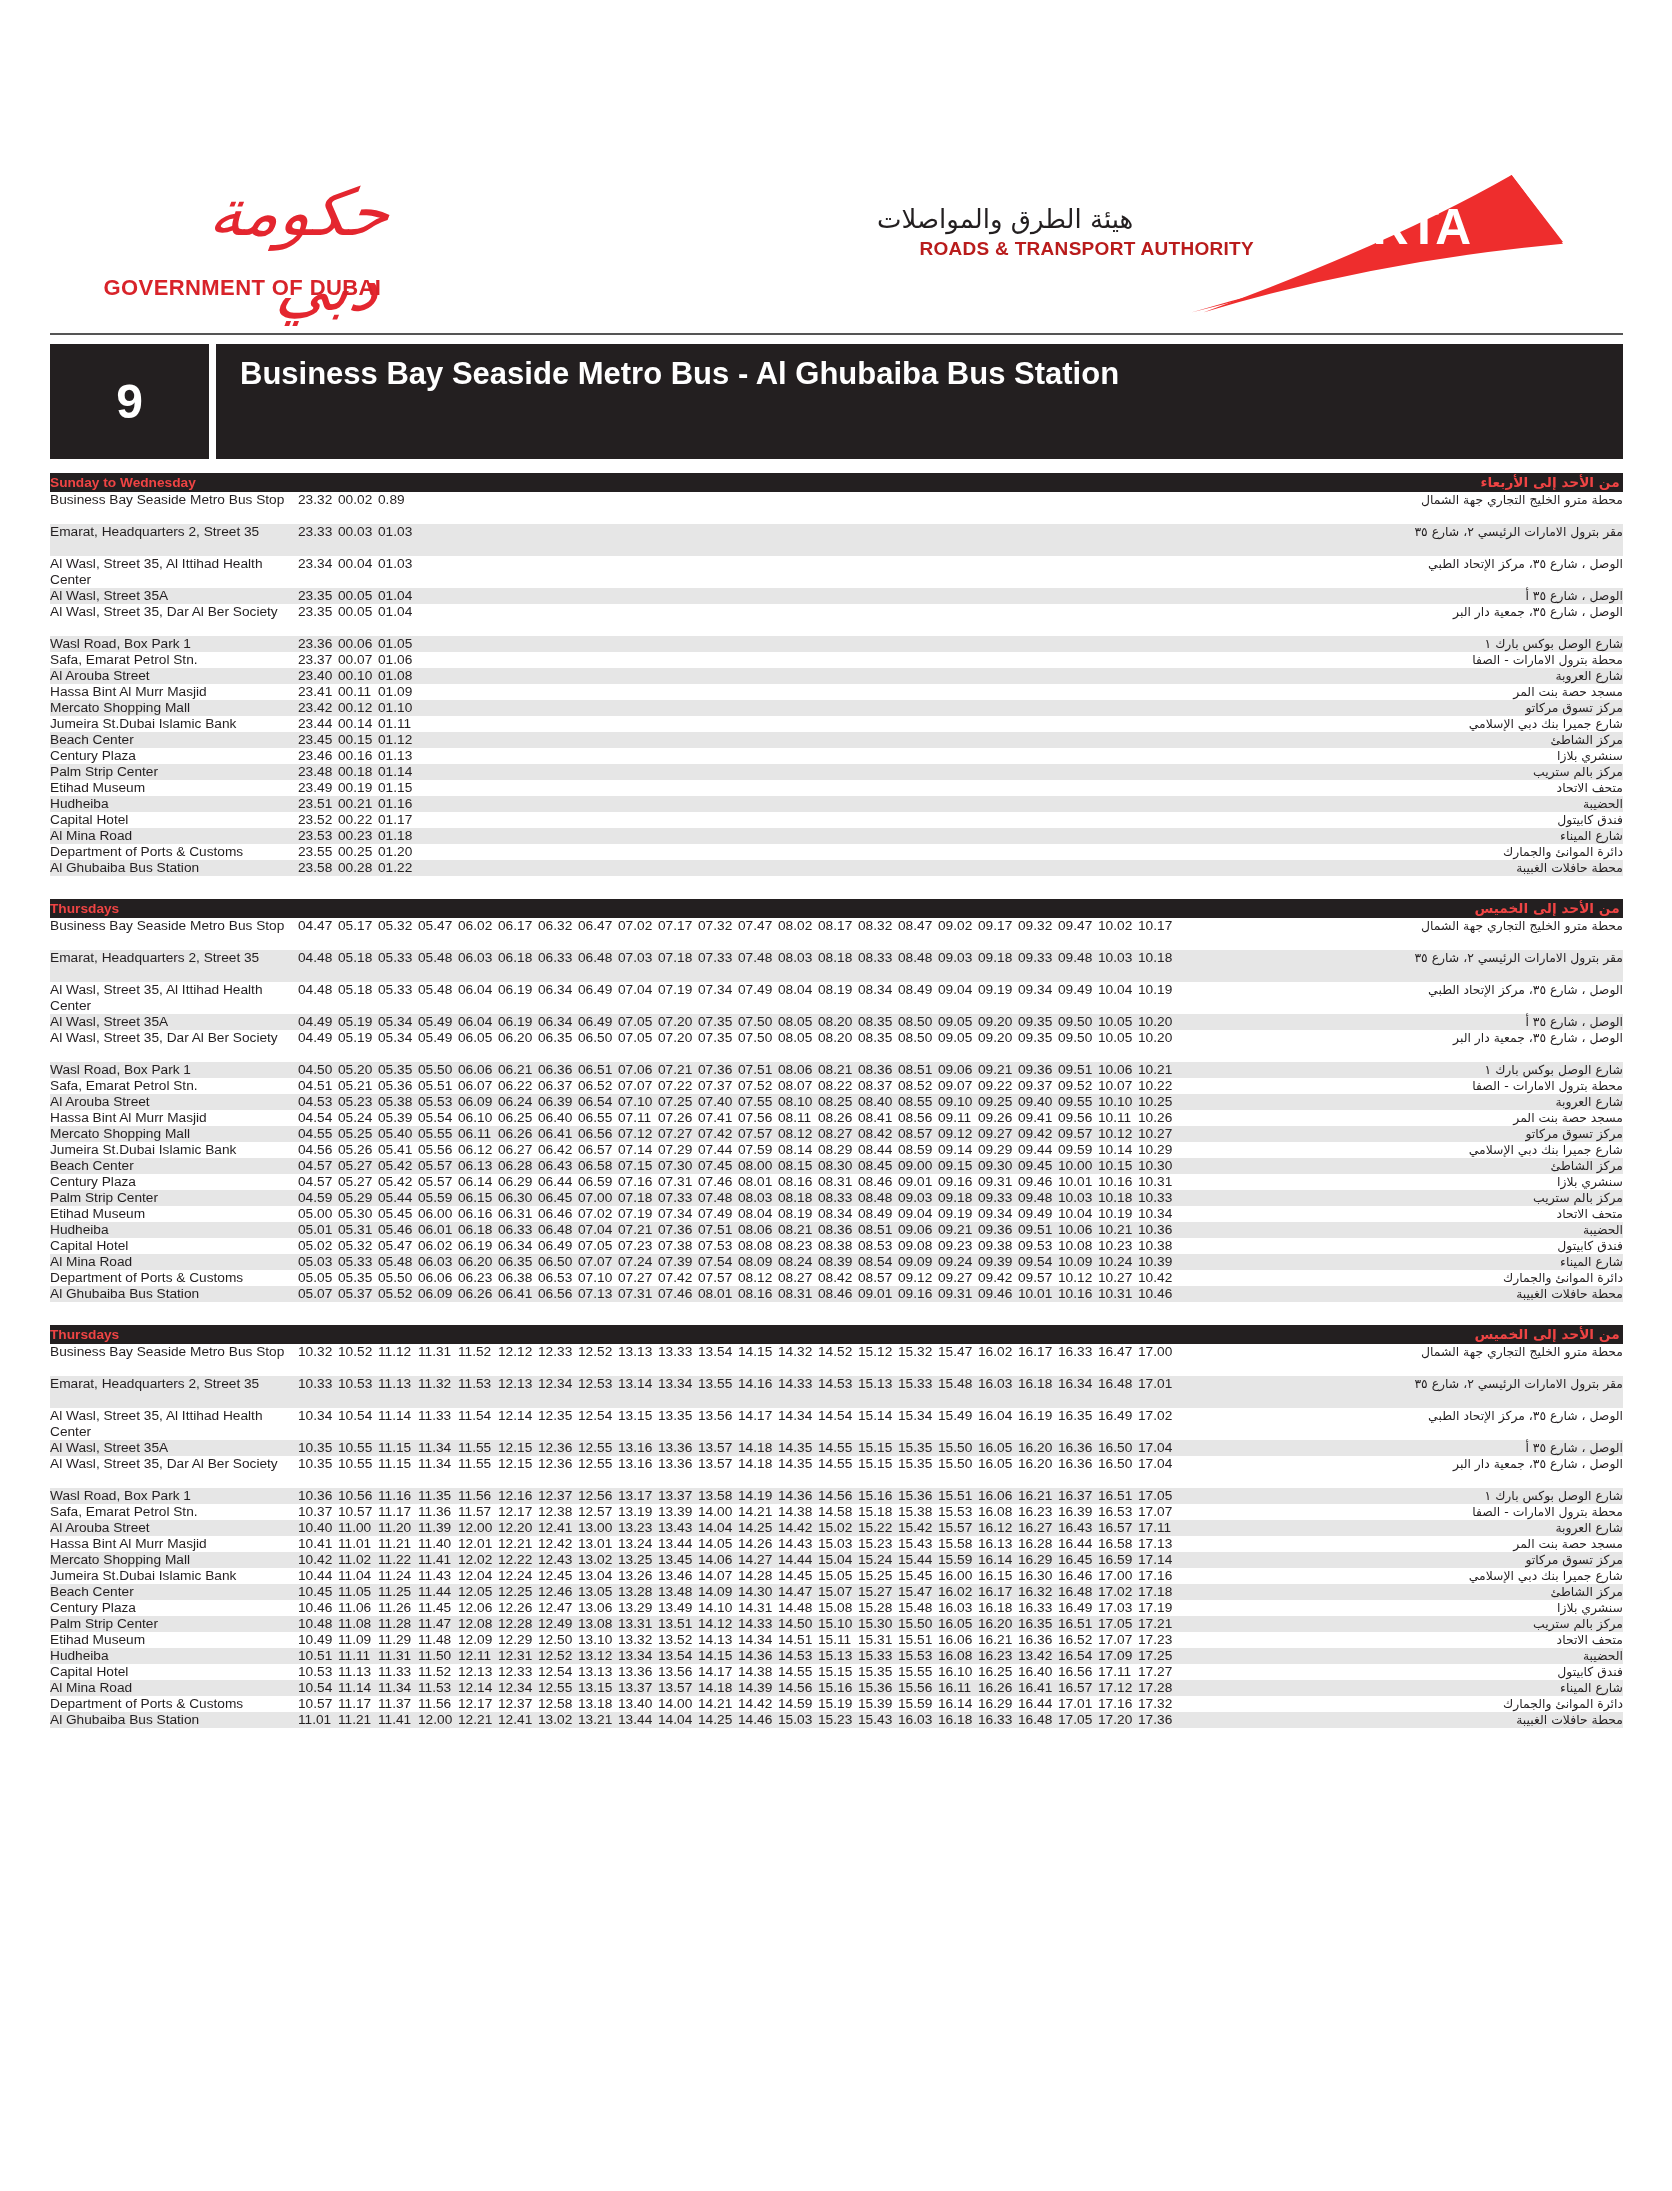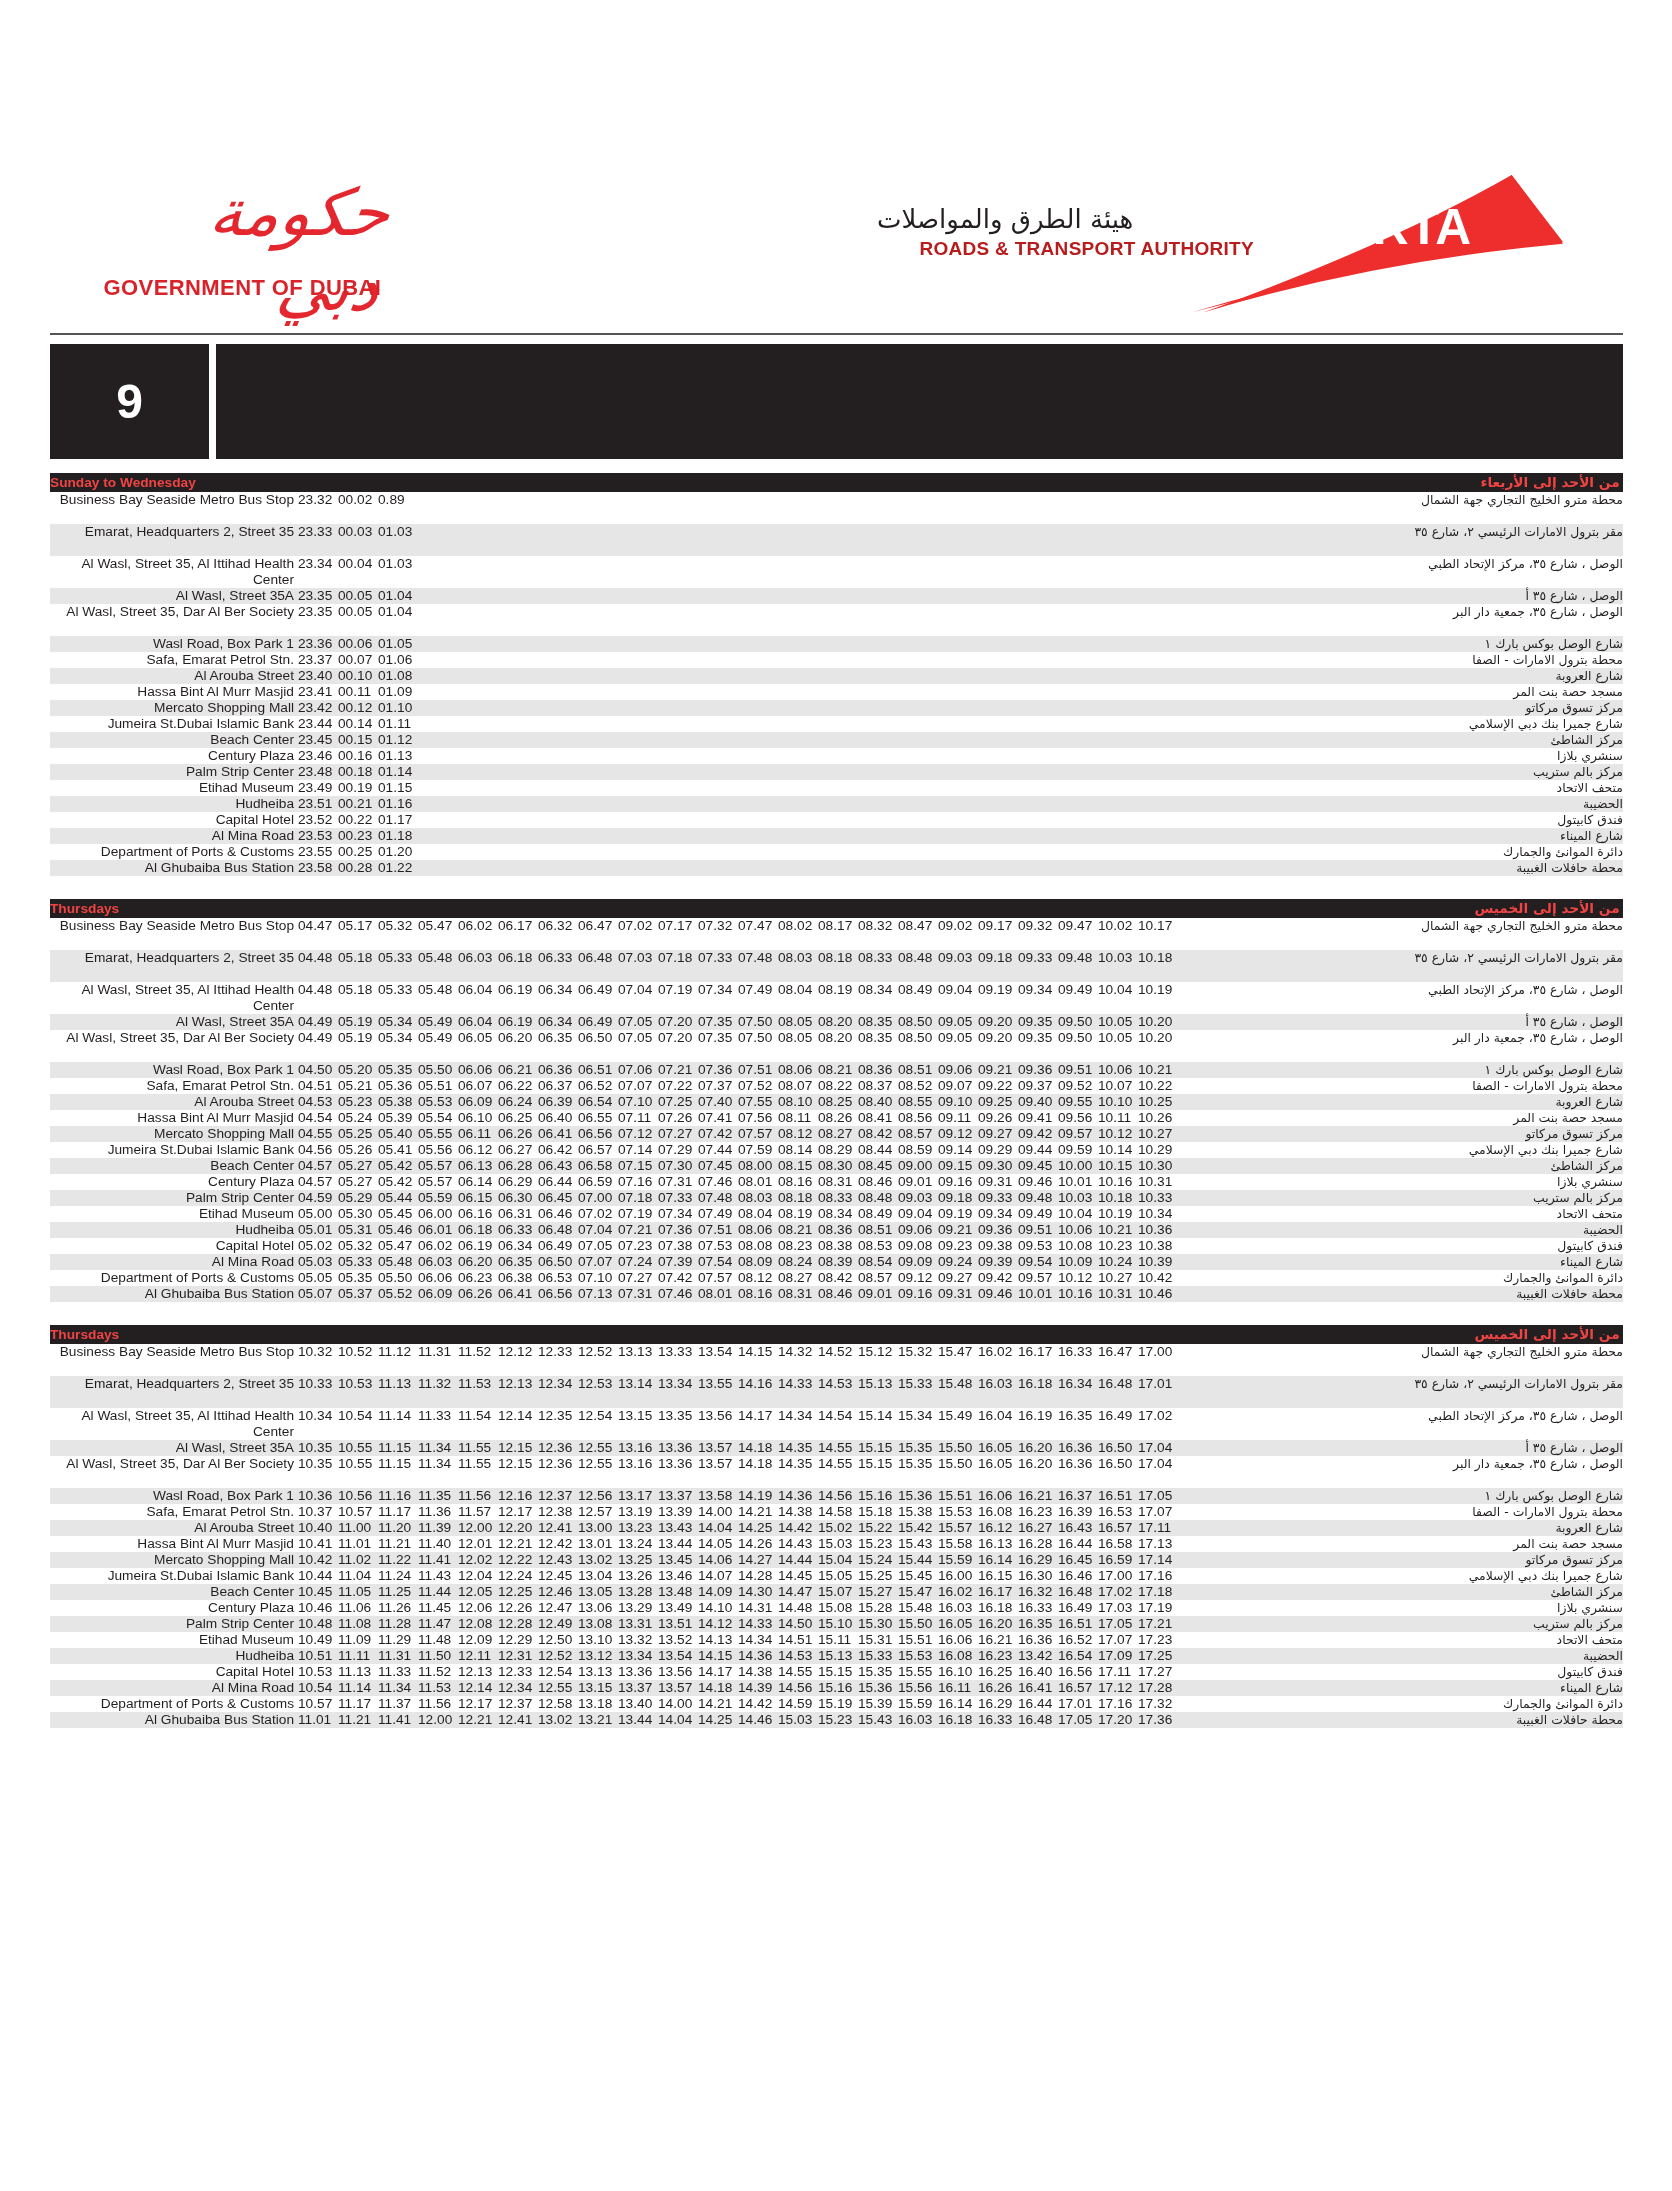--- a/index.html
+++ b/index.html
@@ -19,21 +19,21 @@
   .route-title-box { position: absolute; left: 166px; top: 0; width: 1407px; height: 115px; background: #231f20; color: #fff; }
   .route-title-en { position: absolute; left: 24px; top: 12px; font-size: 31px; font-weight: bold; }
   .route-title-ar { position: absolute; left: 60px; top: 53px; font-family: "DejaVu Sans", sans-serif; font-size: 31px; font-weight: bold; direction: rtl; }
 
   .section { position: absolute; left: 50px; width: 1573px; }
   .sec-header { height: 19px; background: #231f20; color: #ef4444; position: relative; }
   .sec-header .en { position: absolute; left: 0; top: 1.7px; font-size: 13.7px; font-weight: bold; }
   .sec-header .ar { position: absolute; right: 3.4px; top: 0.9px; font-size: 13.7px; font-weight: bold; direction: rtl; font-family: "DejaVu Sans", sans-serif; }
   .row { position: relative; width: 1573px; font-size: 13.7px; line-height: 16px; }
   .row.alt { background: #e6e6e6; }
-  .row .stop-en { position: absolute; left: 0; top: 0; width: 244px; text-align: right; }
+  .row .stop-en { position: absolute; left: 0; top: 0; width: 244px; }
   .row .times { position: absolute; left: 248px; top: 0; display: flex; }
   .row .times span { width: 40px; display: inline-block; }
   .row .stop-ar { position: absolute; right: 0; top: 0; direction: rtl; font-family: "DejaVu Sans", sans-serif; font-size: 12.4px; text-align: right; white-space: nowrap; }
   .h1 { height: 16px; } .h2 { height: 32px; }
 </style>
 </head>
 <body>
 
 <div class="header">
   <div class="gov-logo">
@@ -48,20 +48,21 @@
       <path d="M20 160 Q 240 80 380 0 L 440 80 Q 220 100 20 160 Z" fill="#ee2d2d"></path>
       <text x="218" y="80" font-family="Liberation Sans, sans-serif" font-weight="bold" font-size="58" fill="#ffffff">RTA</text>
     </svg>
   </div>
   <div class="top-rule"></div>
 </div>
 
 <div class="route-banner">
   <div class="route-num-box">9</div>
   <div class="route-title-box">
+    <div class="route-title-en">Business Bay Seaside Metro Bus - Al Ghubaiba Bus Station</div>
   </div>
 </div>
 
 <div id="sections-root">
     <div class="section" style="top: 473px;">
       <div class="sec-header">
         <span class="en">Sunday to Wednesday</span>
         <span class="ar">من الأحد إلى الأربعاء</span>
       </div>
       <div class="row h2">

